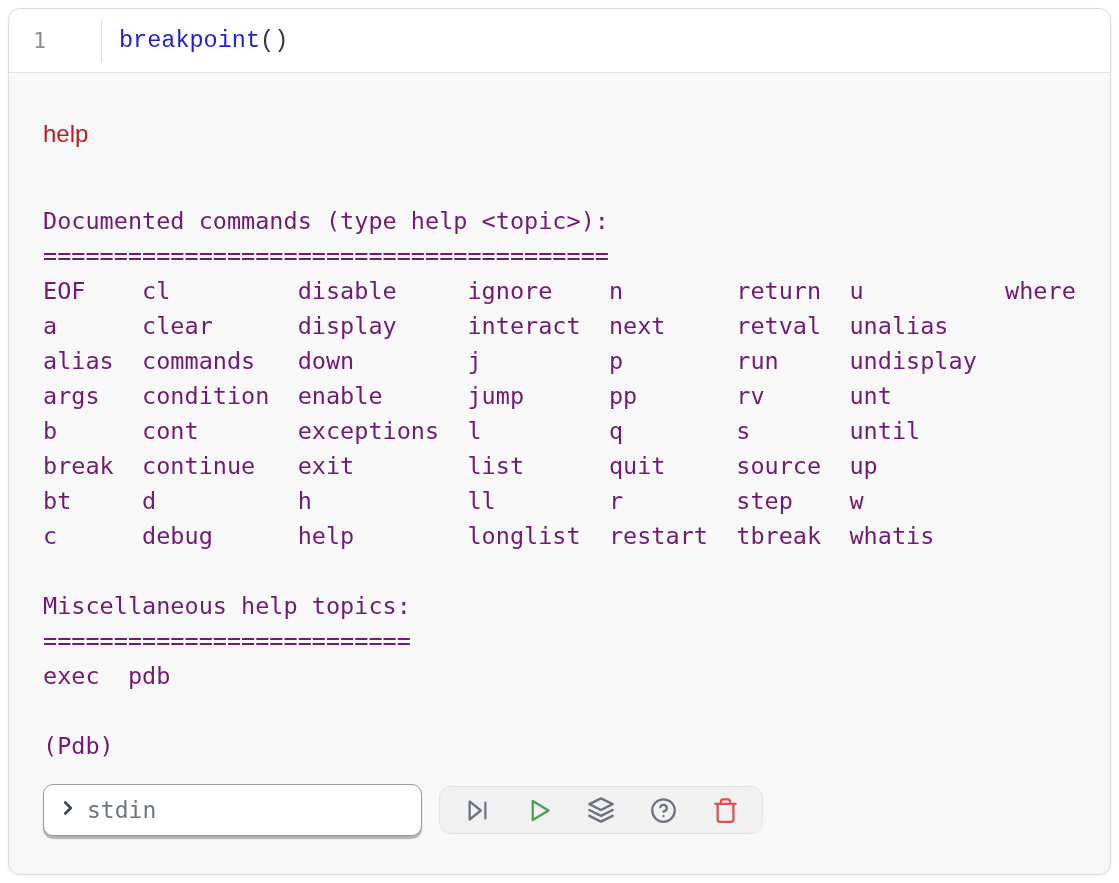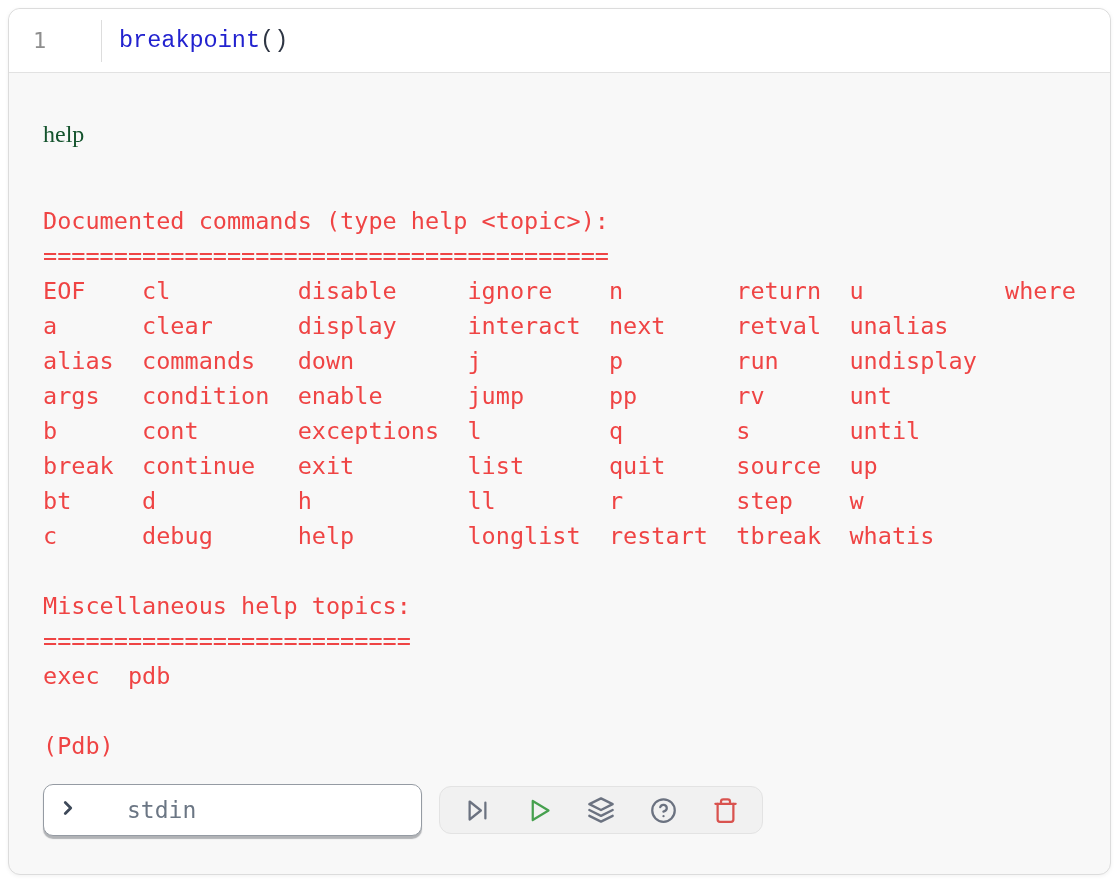--- a/index.html
+++ b/index.html
@@ -45,31 +45,31 @@
     font-size: 23.5px;
     white-space: pre;
   }
   .tok-func { color: #2222cf; }
   .tok-punct { color: #2f3644; }
   
   .console {
     padding: 46px 34px 0 34px;
   }
   .echo {
-    font-family: Liberation Serif, serif;
+    font-family: Liberation Sans, sans-serif;
     font-size: 24px;
     line-height: 30px;
-    color: #14532d;
+    color: #b91c1c;
   }
   .console-output {
     margin-top: 55px;
     font-family: "DejaVu Sans Mono", monospace;
     font-size: 23.5px;
     line-height: 35px;
-    color: #ef4444;
+    color: #701a75;
     white-space: pre;
   }
   
   .input-row {
     display: flex;
     align-items: center;
     gap: 17px;
     margin-top: 20px;
   }
   .stdin-box {
@@ -90,21 +90,20 @@
   }
   .stdin-input {
     flex: 1;
     min-width: 0;
     border: none;
     outline: none;
     background: transparent;
     font-family: "DejaVu Sans Mono", monospace;
     font-size: 23px;
     color: #c2410c;
-    margin-left: 40px;
   }
   .stdin-input::placeholder { color: #6b7684; opacity: 1; }
   .toolbar {
     display: flex;
     align-items: center;
     height: 48px;
     padding: 0 6px;
     background: #f1f1f1;
     border: 1px solid #e3e3e3;
     border-radius: 12px;

